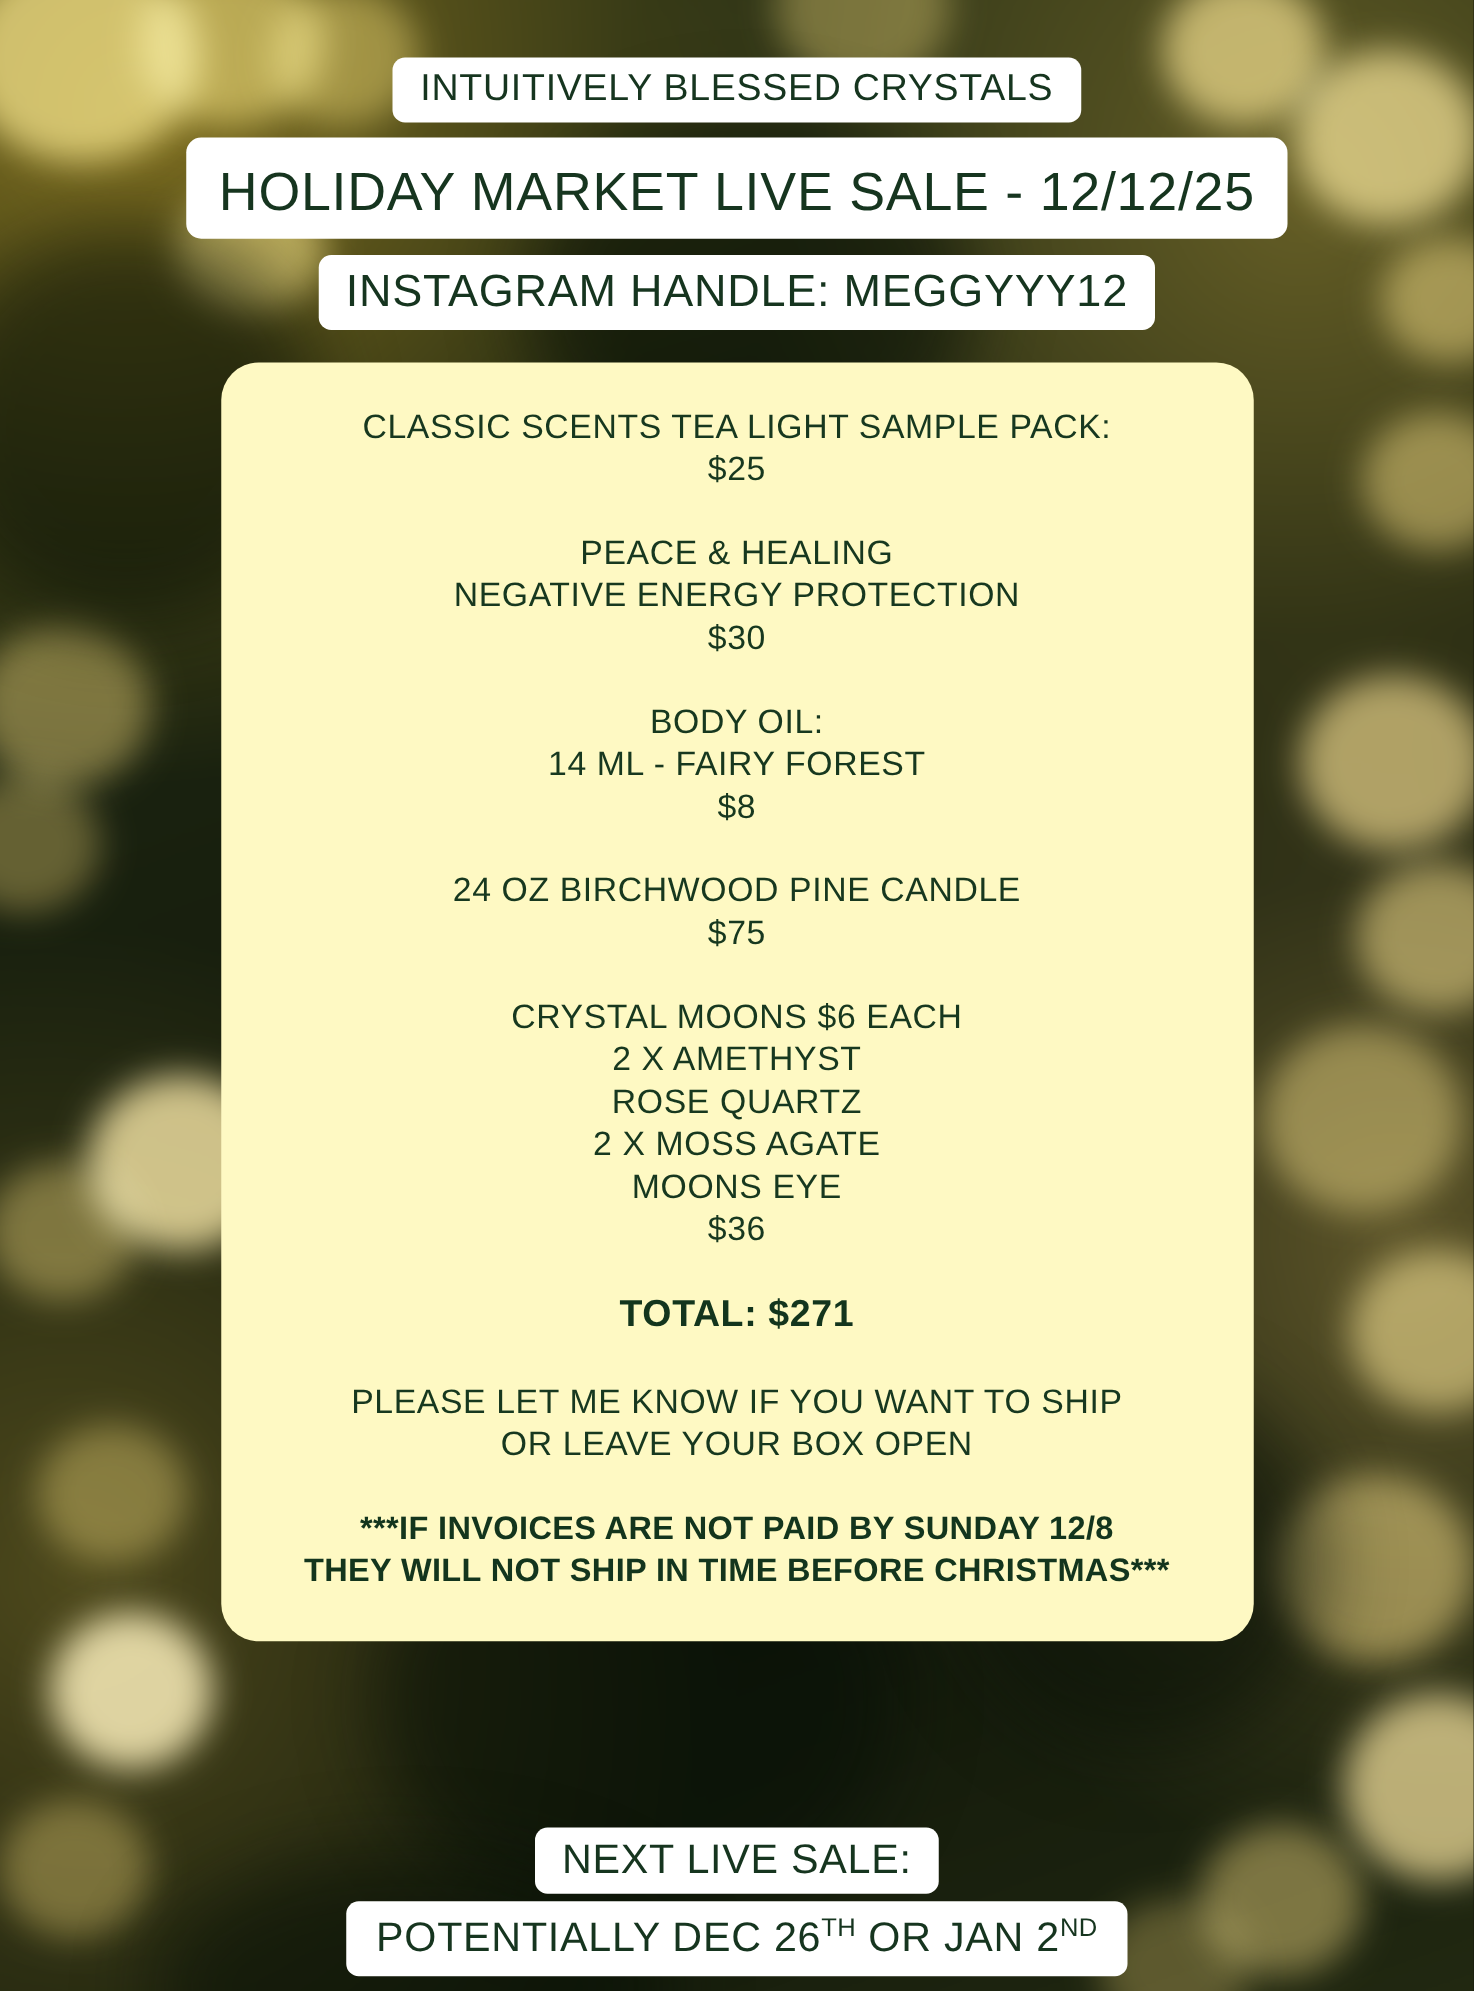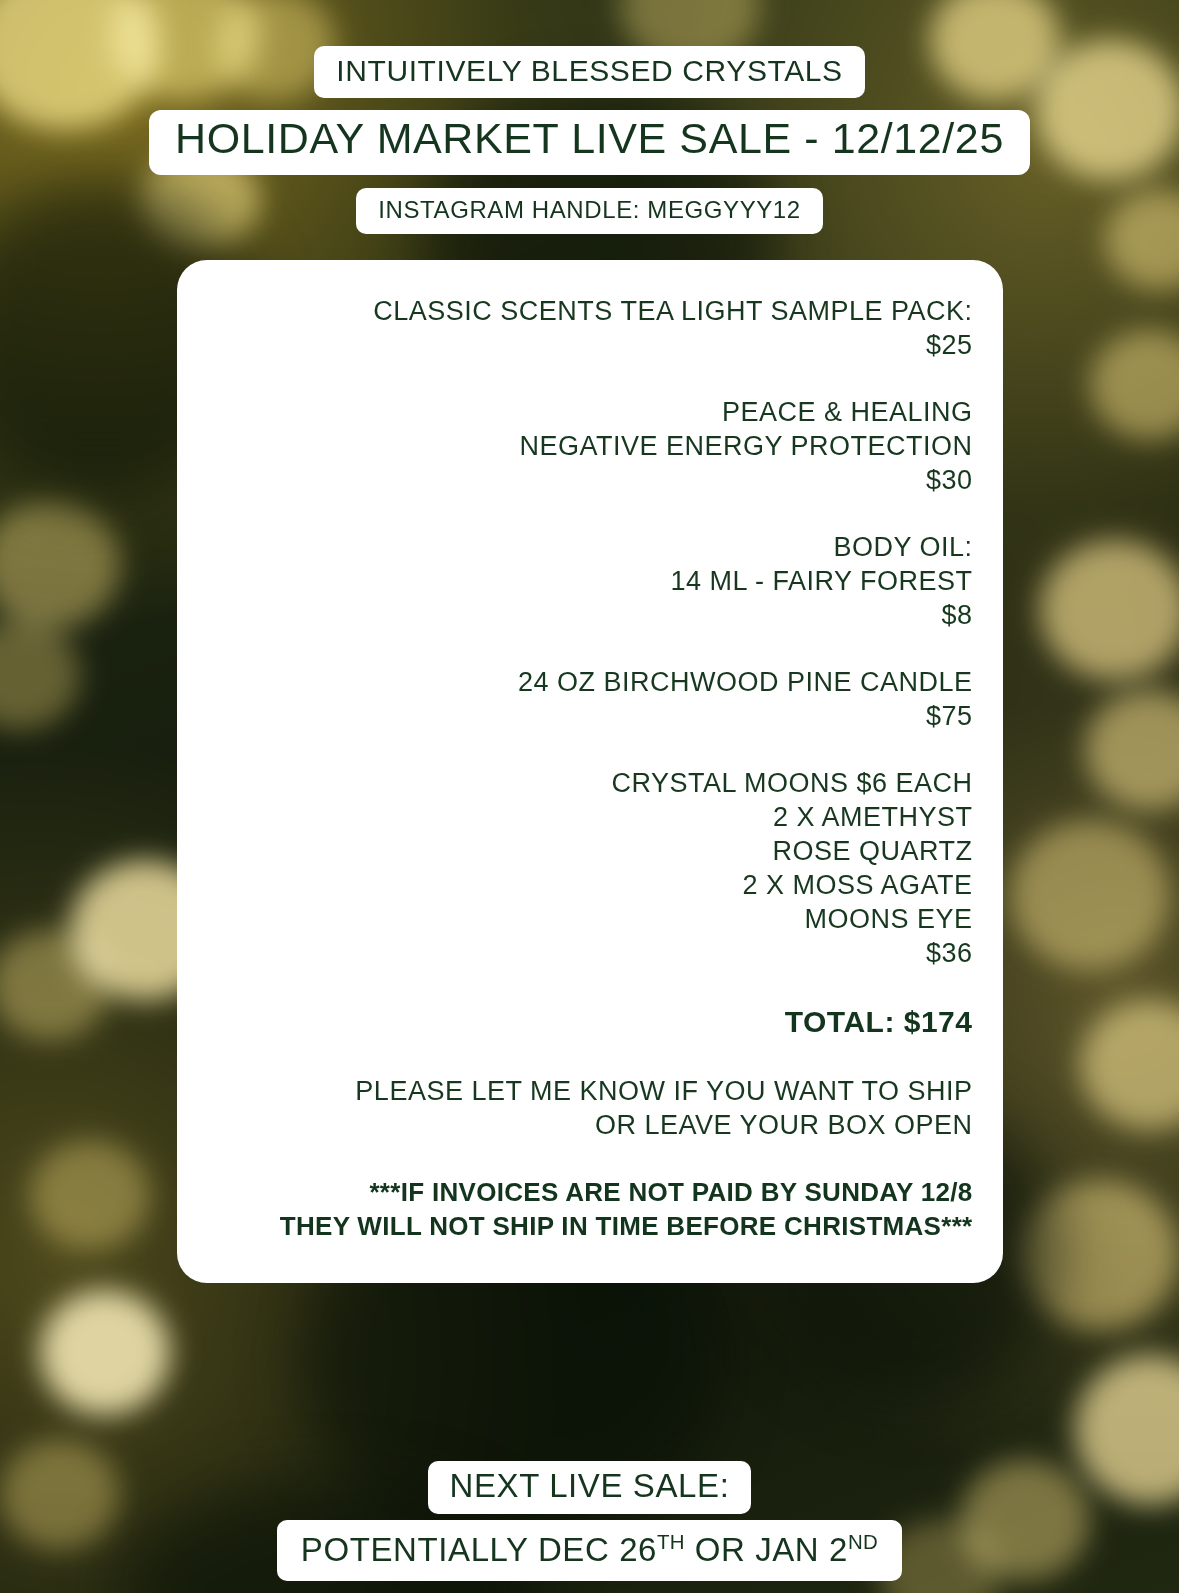--- a/index.html
+++ b/index.html
@@ -69,40 +69,40 @@
 
   #header-title {
     margin-top: 46px;
     font-size: 30px;
     padding: 8px 22px 10px;
     border-radius: 10px;
   }
   #header-subtitle {
     margin-top: 12px;
     font-size: 43px;
-    padding: 4px 26px 12px;
+    padding: 20px 26px 12px;
     border-radius: 12px;
   }
   #header-handle {
     margin-top: 13px;
-    font-size: 24px;
+    font-size: 36px;
     padding: 8px 22px 10px;
     border-radius: 10px;
   }
 
   
   #order-card {
     margin-top: 26px;
     width: 826px;
-    background: #ffffff;
+    background: #fef9c3;
     border-radius: 30px;
     padding: 34px 30px 40px;
     box-sizing: border-box;
     color: #143521;
-    text-align: right;
+    text-align: center;
   }
   .line {
     font-size: 27px;
     line-height: 34px;
     letter-spacing: 0.5px;
     color: #17381f;
     white-space: nowrap;
   }
   .spacer {
     height: 33px;
@@ -213,21 +213,21 @@
     <div class="spacer"></div>
 
     <div class="line">CRYSTAL MOONS $6 EACH</div>
     <div class="line">2 X AMETHYST</div>
     <div class="line">ROSE QUARTZ</div>
     <div class="line">2 X MOSS AGATE</div>
     <div class="line">MOONS EYE</div>
     <div class="line">$36</div>
     <div class="spacer"></div>
 
-    <div class="total">TOTAL: $174</div>
+    <div class="total">TOTAL: $271</div>
     <div class="spacer"></div>
 
     <div class="line">PLEASE LET ME KNOW IF YOU WANT TO SHIP</div>
     <div class="line">OR LEAVE YOUR BOX OPEN</div>
     <div class="spacer"></div>
 
     <div class="notice">***IF INVOICES ARE NOT PAID BY SUNDAY 12/8</div>
     <div class="notice">THEY WILL NOT SHIP IN TIME BEFORE CHRISTMAS***</div>
 
   </div>

